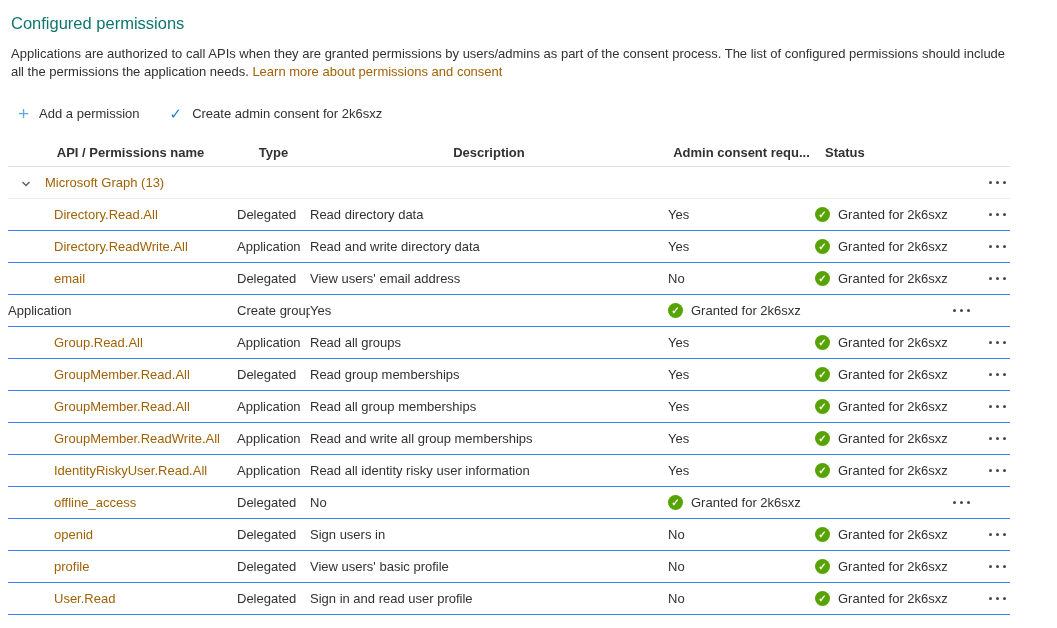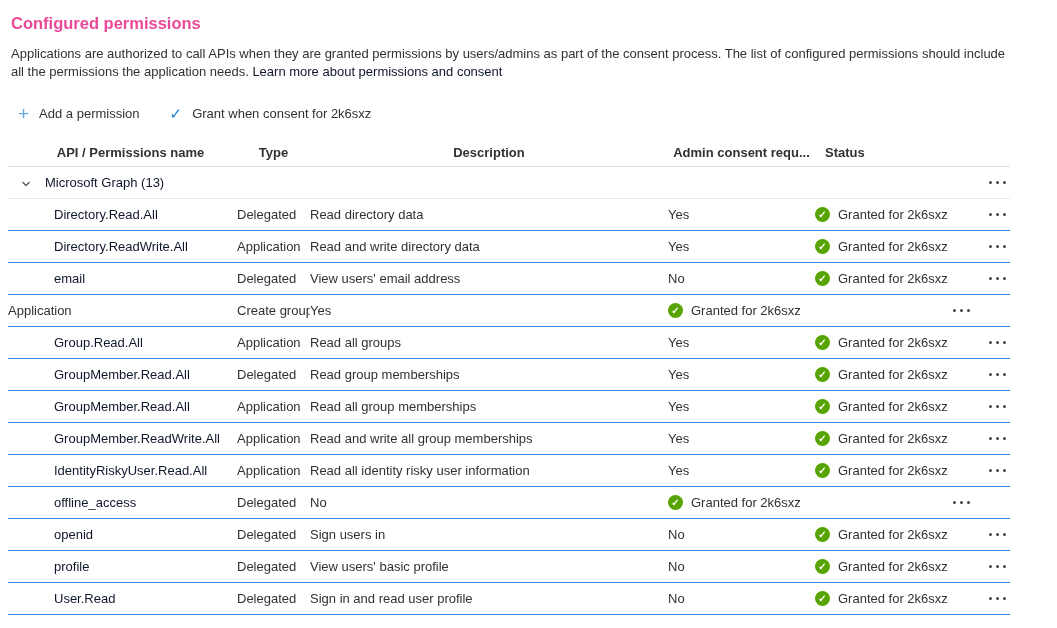--- a/index.html
+++ b/index.html
@@ -4,28 +4,28 @@
 <style>
   * { margin:0; padding:0; box-sizing:border-box; }
   html,body { background:#ffffff; }
   body {
     width:1057px; height:628px; overflow:hidden;
     font-family:"Liberation Sans", sans-serif;
     font-size:13px; color:#323130;
   }
   .page-title {
     margin:14px 0 0 11px;
-    font-size:16.5px; font-weight:700; color:#ec4899;
+    font-size:16.5px; font-weight:400; color:#0f766e;
   }
   .desc {
     margin:12px 40px 0 11px;
     max-width:997px;
     line-height:17.5px; color:#323130;
   }
-  .link { color:#0f172a; text-decoration:none; cursor:pointer; }
+  .link { color:#a16207; text-decoration:none; cursor:pointer; }
   .toolbar {
     margin:20px 0 0 18px;
     display:flex; align-items:center; gap:30px; height:26px;
   }
   .tb-btn {
     display:flex; align-items:center; gap:10px;
     background:none; border:none; cursor:pointer;
     font-family:"Liberation Sans", sans-serif; font-size:13px; color:#323130;
   }
   .plus-glyph { color:#62a8dc; font-size:19px; font-weight:300; line-height:1; }
@@ -71,21 +71,21 @@
 
 <p class="desc"><span>Applications are authorized to call APIs when they are granted permissions by users/admins as part of the consent process. The list of configured permissions should include all the permissions the application needs. </span><a class="link" href="#">Learn more about permissions and consent</a></p>
 
 <div class="toolbar">
   <button class="tb-btn">
     <span class="plus-glyph">+</span>
     <span>Add a permission</span>
   </button>
   <button class="tb-btn">
     <span class="check-glyph">✓</span>
-    <span>Grant when consent for 2k6sxz</span>
+    <span>Create admin consent for 2k6sxz</span>
   </button>
 </div>
 
 <div class="table">
 
   <div class="grid thead">
     <div class="hcell c-name">API / Permissions name</div>
     <div class="hcell c-type">Type</div>
     <div class="hcell c-desc">Description</div>
     <div class="hcell c-admin">Admin consent requ...</div>

